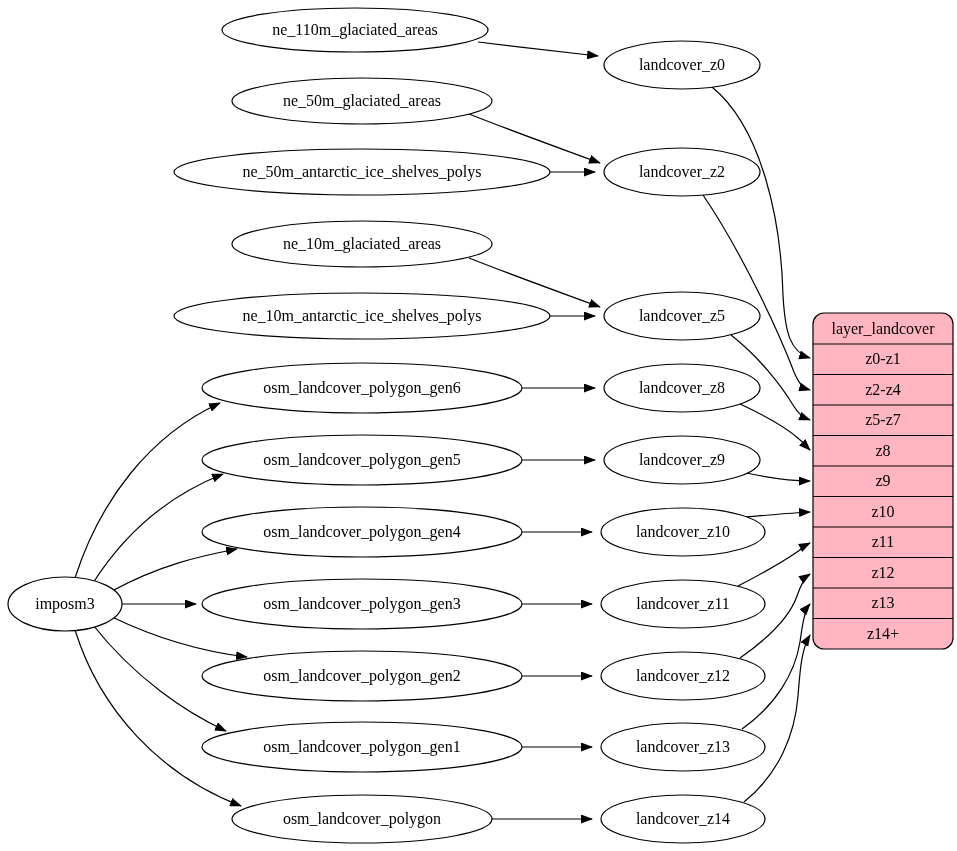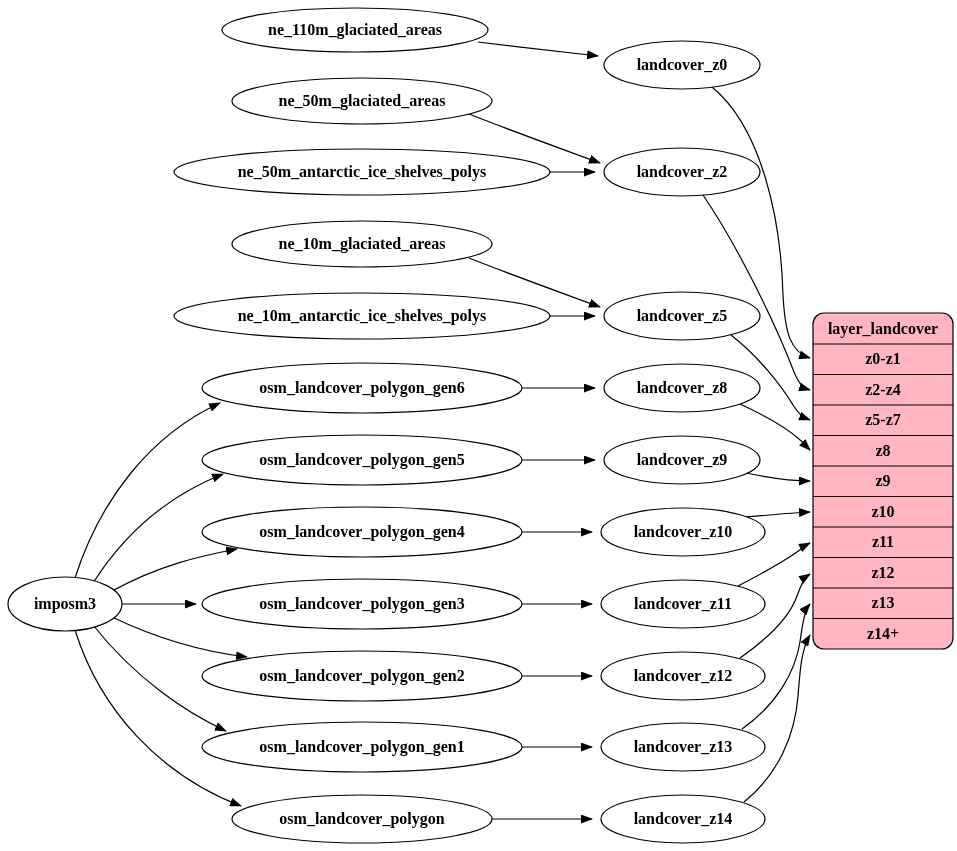--- a/index.html
+++ b/index.html
@@ -1,16 +1,16 @@
 <!DOCTYPE html>
 <html><head>
 <meta charset="utf-8">
 <style>
   html,body{margin:0;padding:0;background:#ffffff;}
-  .canvas{width:957px;height:851px;position:relative;font-weight:bold;}
+  .canvas{width:957px;height:851px;position:relative;}
   svg text{font-family:"Liberation Serif", serif;font-size:16px;fill:#000000;text-anchor:middle;}
   .node ellipse{fill:#ffffff;stroke:#000000;stroke-width:1.2;}
   .edge{fill:none;stroke:#000000;stroke-width:1.2;}
   .tbl-box{stroke:#000000;stroke-width:1.2;}
   .tbl-line{stroke:#000000;stroke-width:1.1;}
 </style>
 </head>
 <body>
 
 <div class="canvas">

